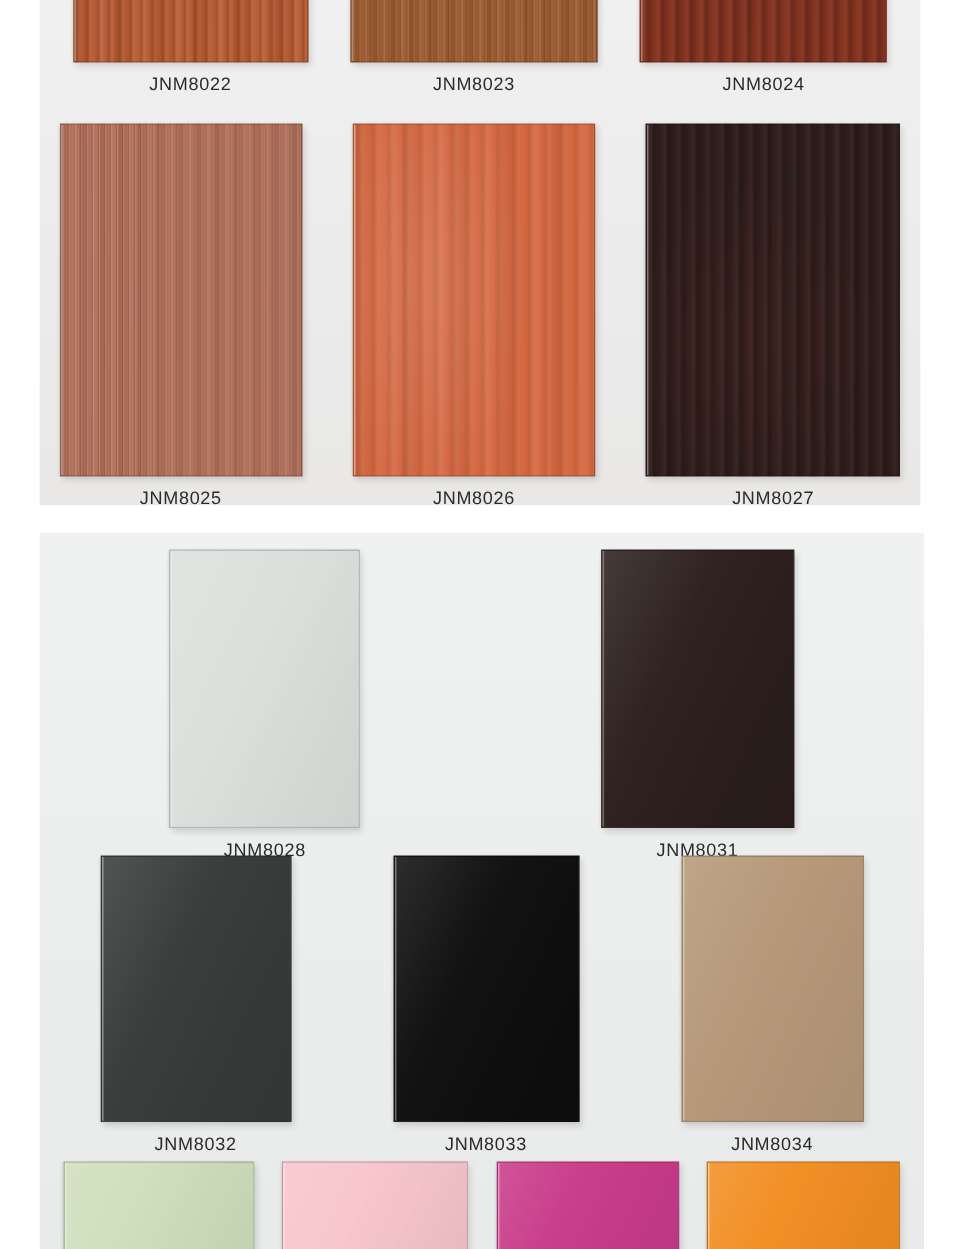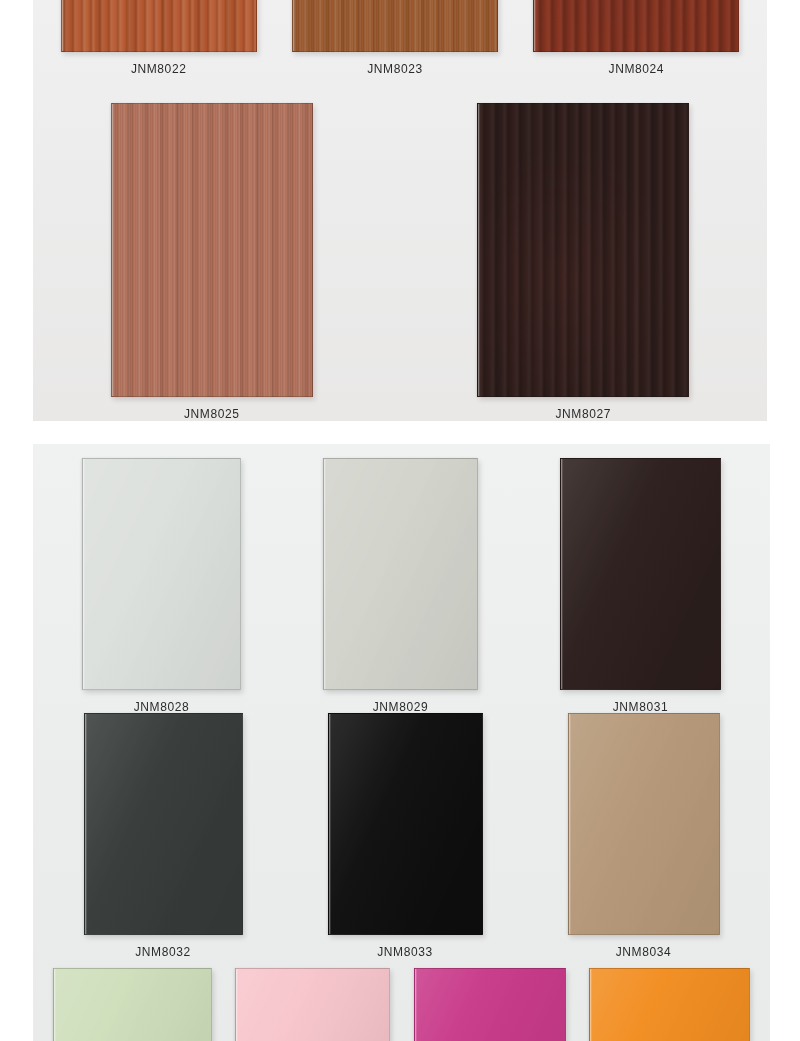--- a/index.html
+++ b/index.html
@@ -74,21 +74,21 @@
     content: "";
     position: absolute;
     left: 0; top: 0; bottom: 0;
     width: 2px;
     background: linear-gradient(90deg, rgba(255,255,255,0.55), rgba(255,255,255,0));
     pointer-events: none;
   }
 
   .label {
     margin-top: 10px;
-    font-size: 12px;
+    font-size: 15px;
     letter-spacing: 0.6px;
     color: #2b2b2b;
     font-family: "Liberation Sans", sans-serif;
     white-space: nowrap;
   }
 
   
   .grain-fine {
     background-image:
       repeating-linear-gradient(90deg,
@@ -185,41 +185,41 @@
       </div>
     </div>
 
     <div class="row" id="row-wood-large" style="top:195px; left:0px; padding:0 10px;gap:29px;">
 
       <div class="cell">
         <div class="swatch grain-fine" style="width:202px;height:294px;background-color:#b5715a;"></div>
         <div class="label">JNM8025</div>
       </div>
 
+      <div class="cell">
+        <div class="swatch grain-soft" style="width:202px;height:294px;background-color:#d4663f;"></div>
+        <div class="label">JNM8026</div>
+      </div>
 
       <div class="cell">
         <div class="swatch grain-dark" style="width:212px;height:294px;background-color:#2e1e1c;"></div>
         <div class="label">JNM8027</div>
       </div>
     </div>
   </div>
 
   <div class="card" id="card-solid">
 
     <div class="row" id="row-solid-1" style="top:14px; left:0px; padding:0 8px;">
 
       <div class="cell">
         <div class="swatch solid-sheen" style="width:159px;height:232px;background-color:#dce0dc;"></div>
         <div class="label">JNM8028</div>
       </div>
 
-      <div class="cell">
-        <div class="swatch solid-sheen" style="width:155px;height:232px;background-color:#d2d3cb;"></div>
-        <div class="label">JNM8029</div>
-      </div>
 
 
       <div class="cell">
         <div class="swatch solid-sheen" style="width:161px;height:232px;background-color:#2b1e1c;"></div>
         <div class="label">JNM8031</div>
       </div>
     </div>
 
     <div class="row" id="row-solid-2" style="top:269px; left:0px; padding:0 8px;">
 

